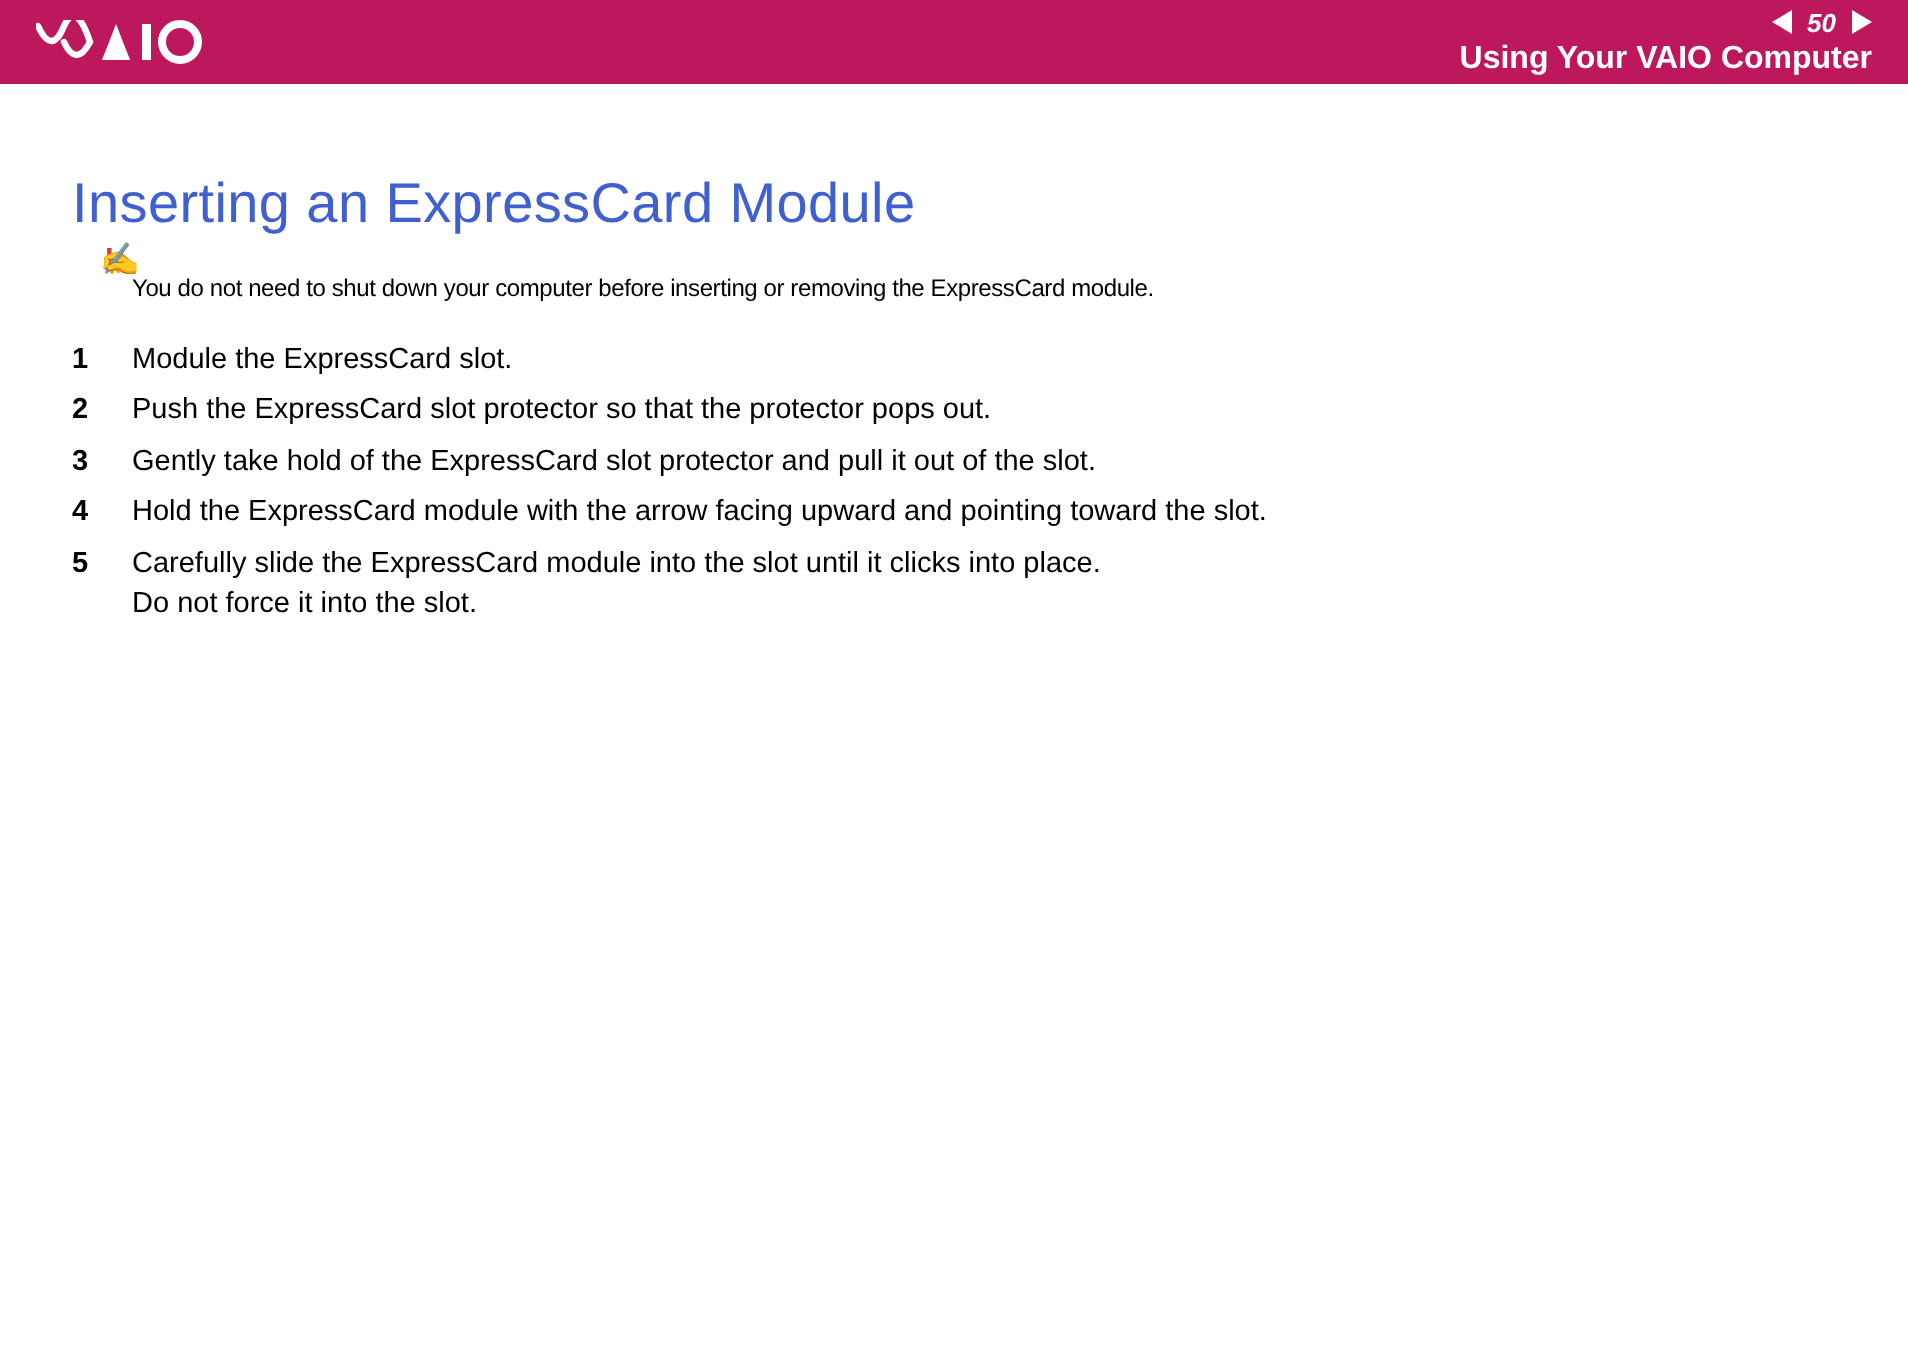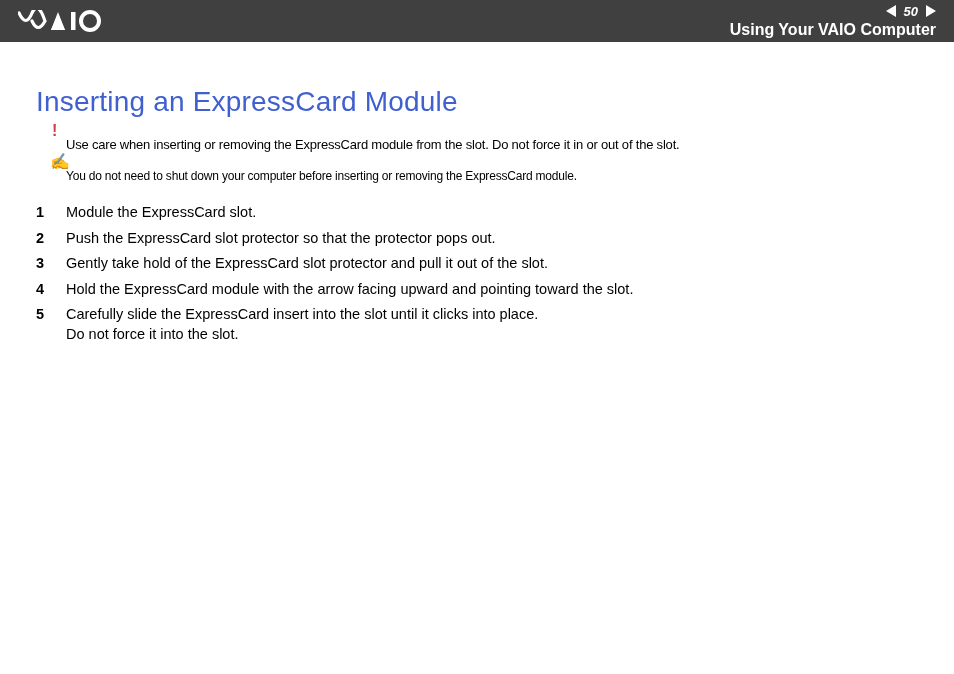--- a/index.html
+++ b/index.html
@@ -8,21 +8,21 @@
       box-sizing: border-box;
     }
     body {
       font-family: Arial, Helvetica, sans-serif;
       background: #fff;
       width: 954px;
       height: 674px;
       overflow: hidden;
     }
     .header {
-      background: #404040;
+      background: #be185d;
       height: 42px;
       display: flex;
       align-items: center;
       justify-content: space-between;
       padding: 0 18px 0 18px;
     }
     .logo {
       color: #fff;
       font-size: 28px;
       letter-spacing: 1px;
@@ -164,21 +164,20 @@
     </div>
     <div class="breadcrumb">Using Your VAIO Computer</div>
   </div>
 </div>
 
 <div class="content">
   <h1 class="title">Inserting an ExpressCard Module</h1>
 
   <div class="caution-block">
     <span class="caution-icon">!</span>
-    <div class="caution-text second">Use care when inserting or removing the ExpressCard module from the slot. Do not force it in or out of the slot.</div>
   </div>
 
   <div class="note-block">
     <span class="note-icon">✍</span>
     <div class="note-text">You do not need to shut down your computer before inserting or removing the ExpressCard module.</div>
   </div>
 
 
   <div class="steps">
     <div class="step">
@@ -192,17 +191,17 @@
     <div class="step">
       <div class="step-num">3</div>
       <div class="step-text">Gently take hold of the ExpressCard slot protector and pull it out of the slot.</div>
     </div>
     <div class="step">
       <div class="step-num">4</div>
       <div class="step-text">Hold the ExpressCard module with the arrow facing upward and pointing toward the slot.</div>
     </div>
     <div class="step">
       <div class="step-num">5</div>
-      <div class="step-text" style="white-space:pre-line;">Carefully slide the ExpressCard insert into the slot until it clicks into place.
+      <div class="step-text" style="white-space:pre-line;">Carefully slide the ExpressCard module into the slot until it clicks into place.
 Do not force it into the slot.</div>
     </div>
   </div>
 </div>
 
 </body></html>

